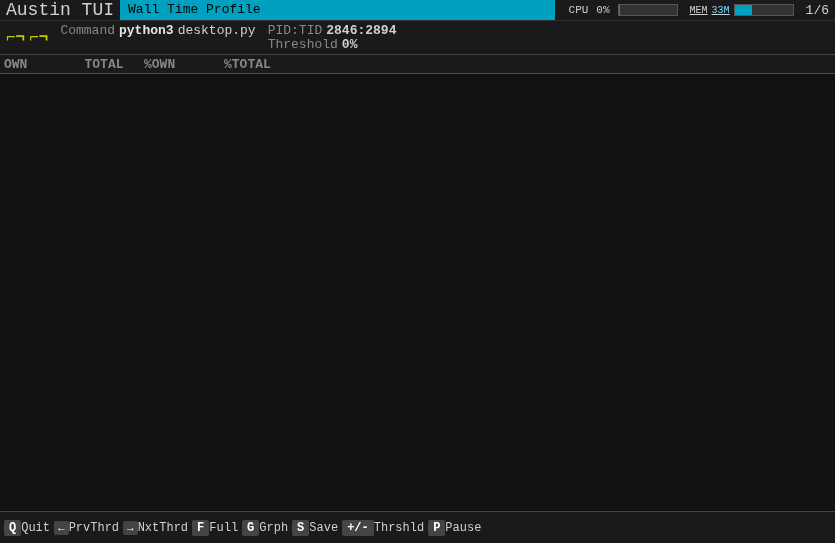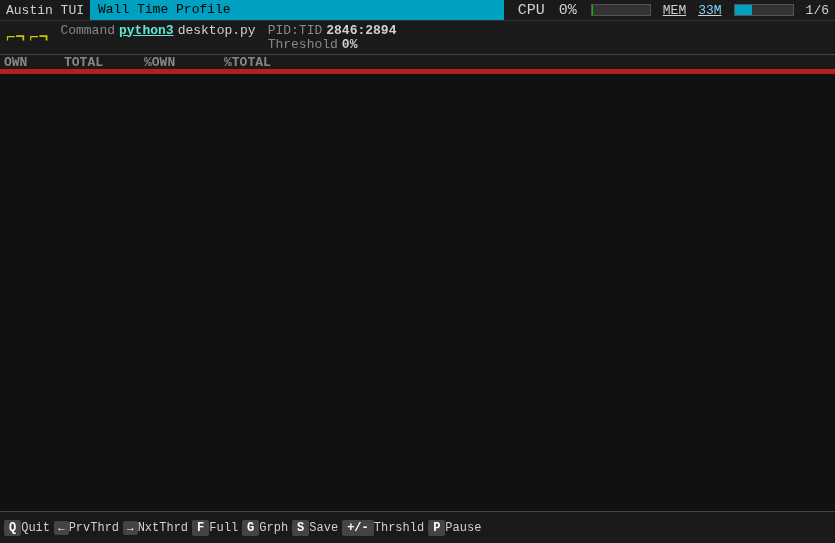--- a/index.html
+++ b/index.html
@@ -8,58 +8,58 @@
       height: 543px;
       background: #1a1a1a;
       font-family: 'Courier New', Courier, monospace;
       font-size: 13px;
       color: #d0d0d0;
       overflow: hidden;
     }
     #app-name {
       color: #d0d0d0;
       padding: 0 6px;
-      font-size: 13px;
+      font-size: 18px;
     }
     #profile-tab {
       background: #00a0c0;
       color: #000;
       padding: 0 8px;
       height: 20px;
       line-height: 20px;
       flex: 1;
       font-size: 13px;
     }
     #cpu-section {
       display: flex;
       align-items: center;
-      gap: 14px;
+      gap: 8px;
       padding: 0 6px;
-      font-size: 15px;
+      font-size: 11px;
       margin-left: 8px;
     }
     #cpu-value { color: #d0d0d0; }
     #cpu-bar-container {
       width: 60px;
       height: 12px;
       background: #333;
       border: 1px solid #555;
       position: relative;
     }
     #cpu-bar {
       height: 100%;
       background: #00c000;
       width: 2%;
     }
     #mem-section {
       display: flex;
       align-items: center;
-      gap: 12px;
+      gap: 4px;
       padding: 0 6px;
-      font-size: 13px;
+      font-size: 10px;
       text-decoration: underline;
     }
     #mem-value { color: #7dd3fc; }
     #mem-bar-container {
       width: 60px;
       height: 12px;
       background: #333;
       border: 1px solid #555;
       position: relative;
     }
@@ -75,21 +75,21 @@
       text-align: right;
     }
     .info-row {
       display: flex;
       align-items: center;
       gap: 4px;
       font-size: 13px;
       height: 14px;
     }
     .info-label { color: #888; }
-    .info-value-highlight { color: #5eead4; font-weight: bold; text-decoration: underline; }
+    .info-value-highlight { color: #e5e5e5; font-weight: bold; }
     .info-value { color: #d0d0d0; }
     .info-value-bold { color: #d0d0d0; font-weight: bold; }
 
     
     #waveform-area {
       display: flex;
       align-items: center;
       gap: 4px;
       padding: 4px 6px;
     }
@@ -110,31 +110,31 @@
       vertical-align: middle;
     }
 
     
     #col-headers {
       display: flex;
       align-items: center;
       height: 20px;
       background: #1a1a1a;
       border-top: 1px solid #444;
-      border-bottom: 5px solid #b91c1c;
+      border-bottom: 1px solid #b91c1c;
       padding: 0 4px;
       gap: 0;
     }
     .col-header {
       color: #888;
       font-size: 13px;
       font-weight: bold;
     }
     .col-own { width: 60px; }
-    .col-total { width: 80px; }
+    .col-total { width: 80px; text-align: center; }
     .col-pown { width: 80px; }
     .col-ptotal { width: 80px; }
     .col-function { flex: 1; }
 
     
     #main-content {
       background: #111;
       flex: 1;
       height: calc(543px - 20px - 34px - 20px - 32px);
     }

